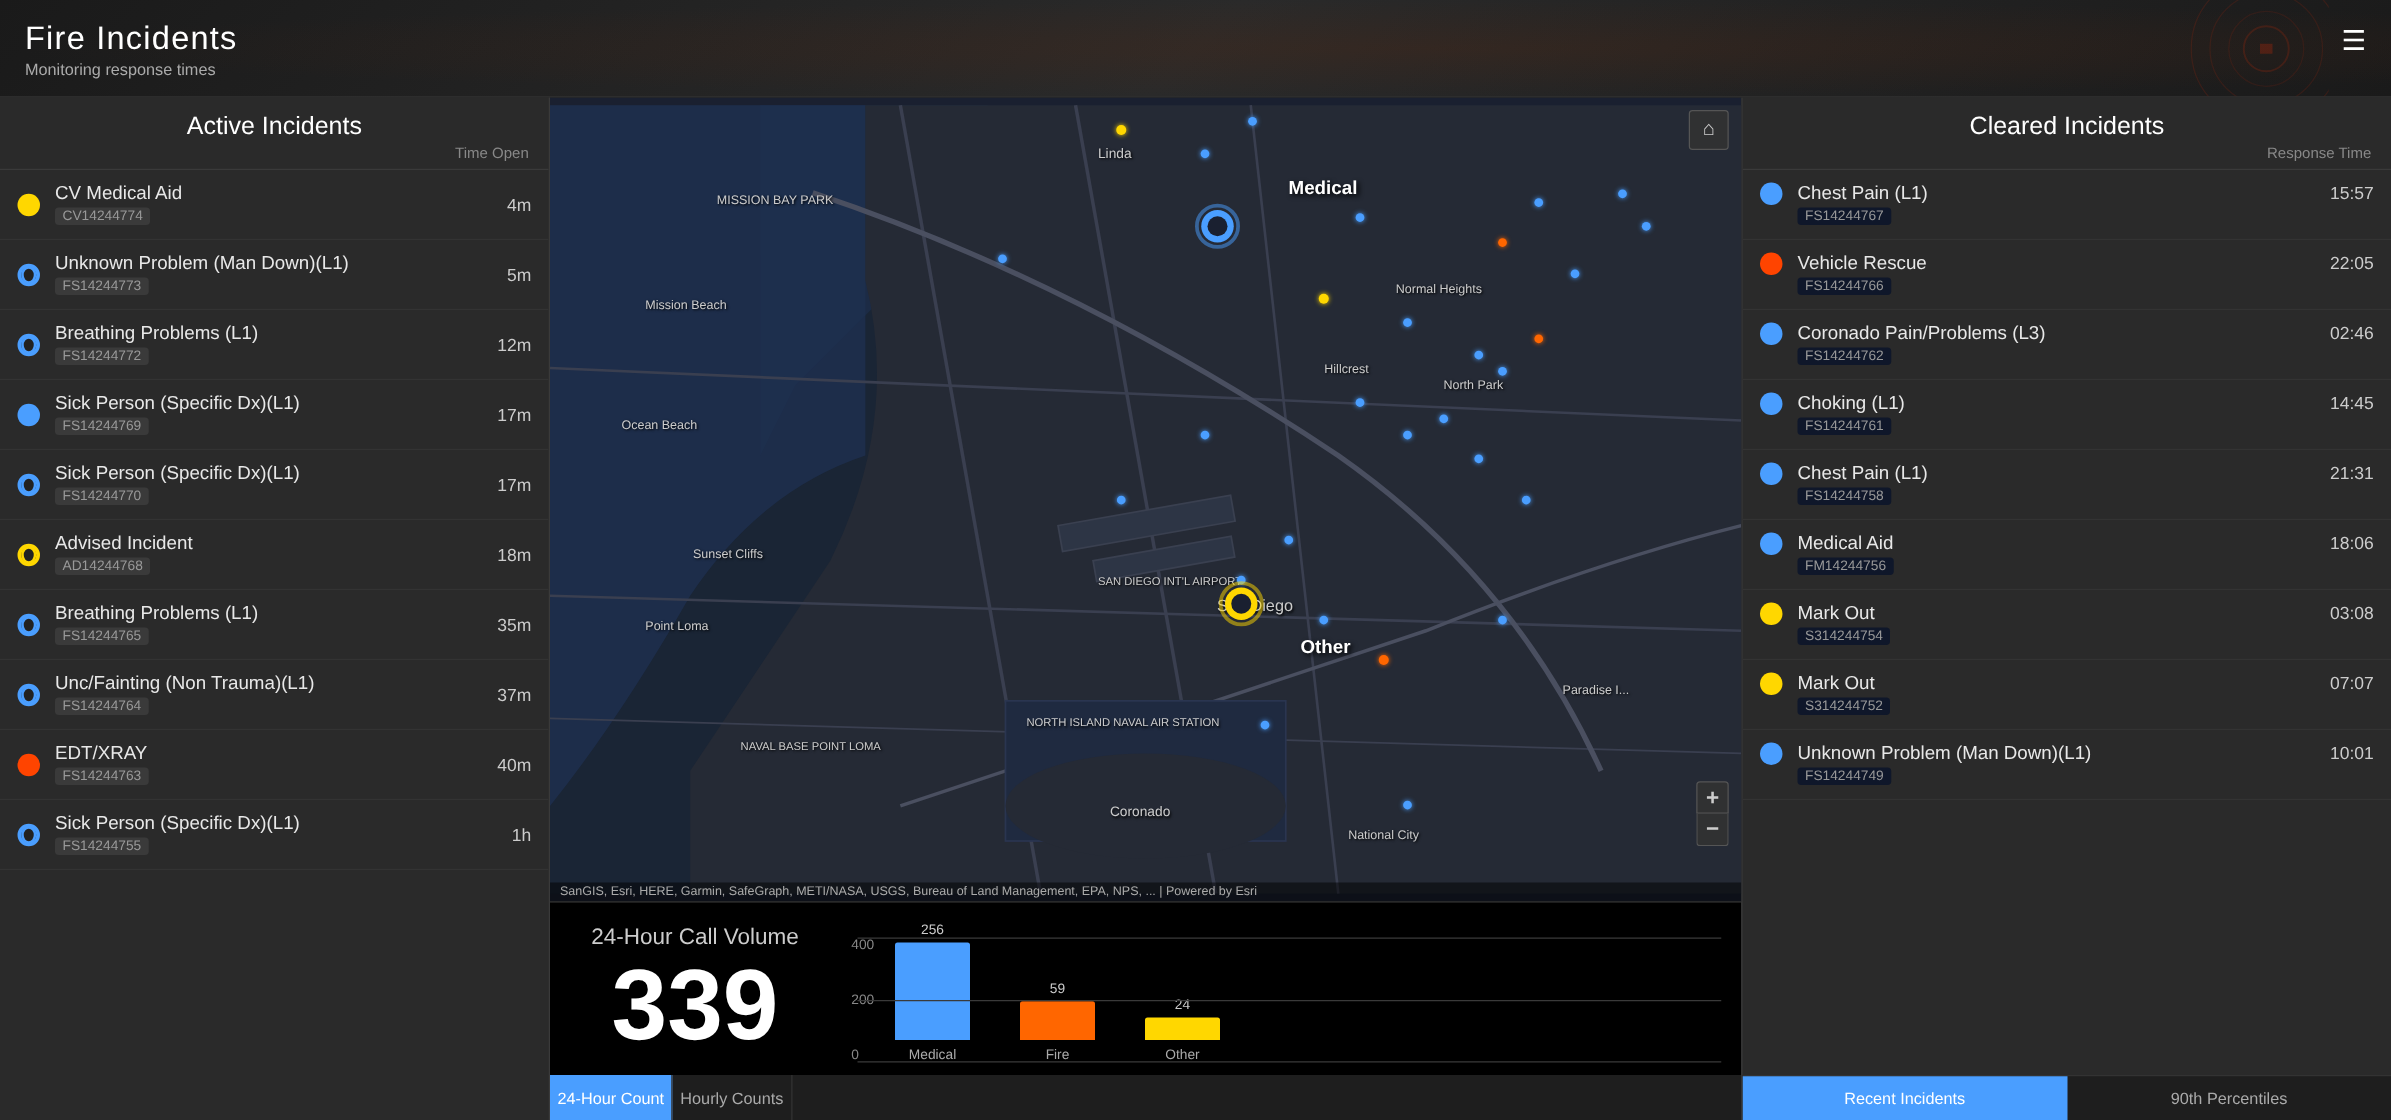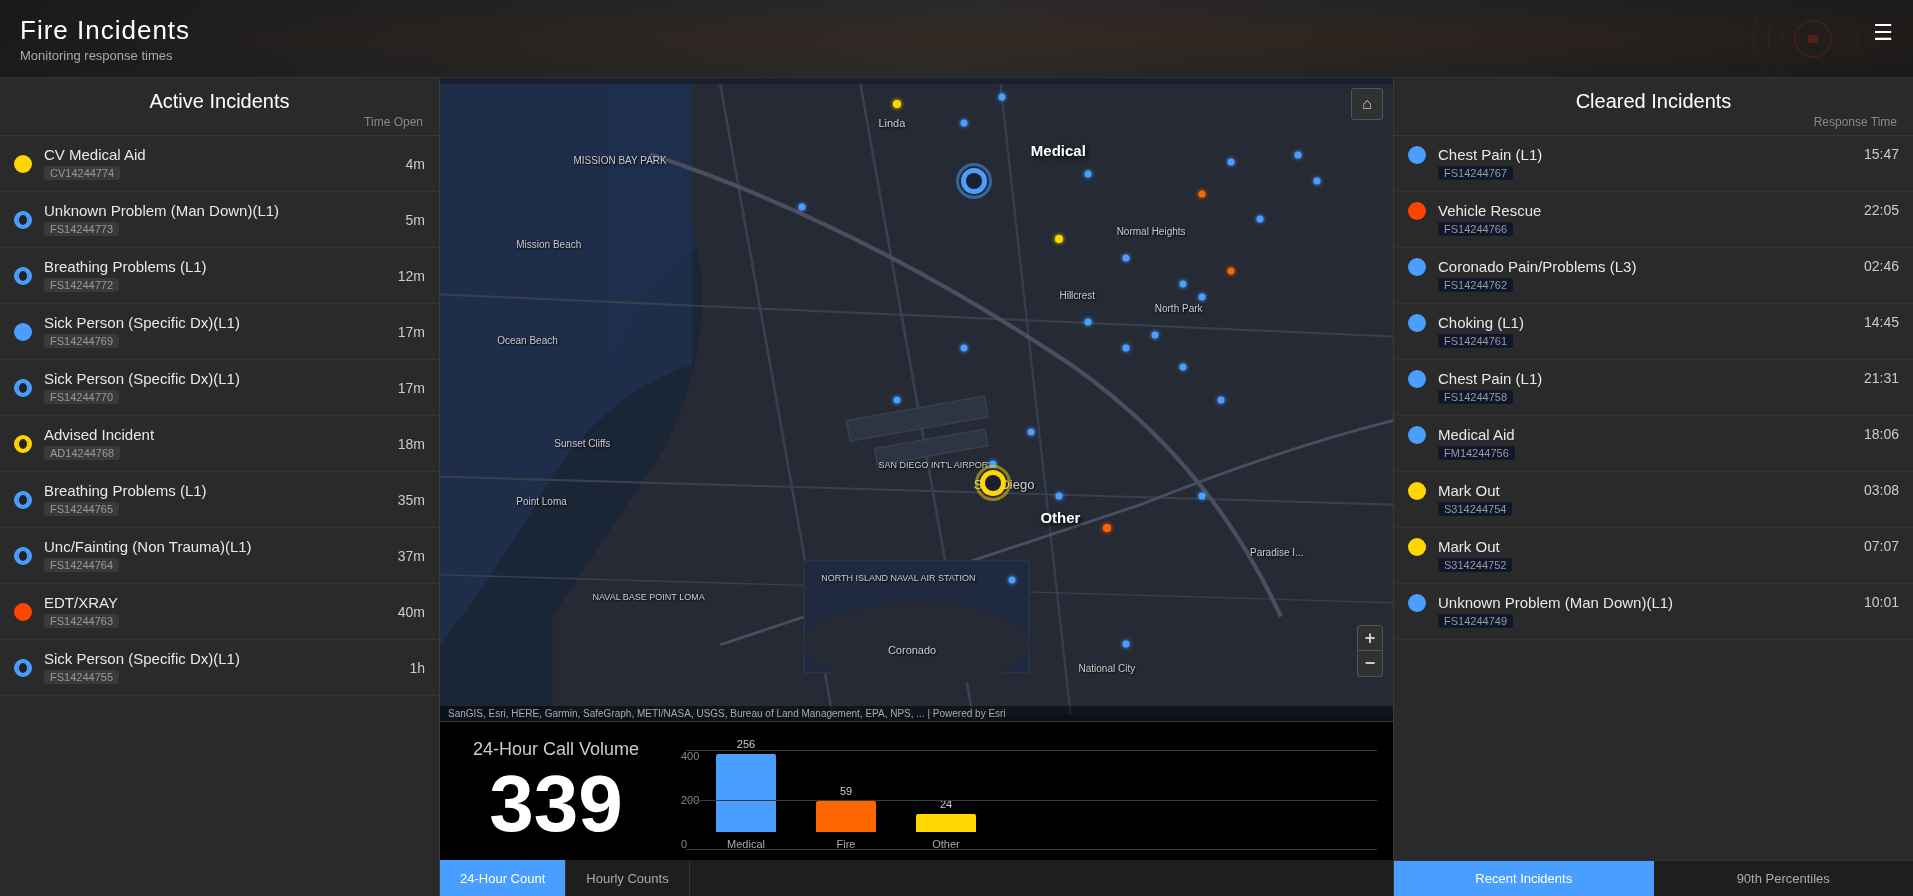--- a/index.html
+++ b/index.html
@@ -227,21 +227,21 @@
       border-top: 1px solid #3a3a3a;
       display: flex;
       flex-direction: column;
     }
     .chart-tabs {
       display: flex;
       height: 36px;
       background: #1e1e1e;
     }
     .chart-tab {
-      padding: 0 20px;
+      padding: 0 6px;
       display: flex;
       align-items: center;
       font-size: 13px;
       cursor: pointer;
       border-right: 1px solid #333;
       color: #aaa;
     }
     .chart-tab.active {
       background: #4a9eff;
       color: #fff;
@@ -699,21 +699,21 @@
 
   <div class="right-panel">
     <div class="panel-header">
       <div class="panel-title">Cleared Incidents</div>
       <div class="panel-subtitle">Response Time</div>
     </div>
     <div class="right-incident-list" id="cleared-list">
         <div class="right-incident-item">
           <div class="incident-dot" style="background: rgb(74, 158, 255); border: none;"></div>
           <div class="right-incident-info"><div class="right-incident-name">Chest Pain (L1)</div><div class="right-incident-id">FS14244767</div></div>
-          <div class="right-incident-time">15:47</div>
+          <div class="right-incident-time">15:57</div>
         </div>
         <div class="right-incident-item">
           <div class="incident-dot" style="background: rgb(255, 68, 0); border: none;"></div>
           <div class="right-incident-info"><div class="right-incident-name">Vehicle Rescue</div><div class="right-incident-id">FS14244766</div></div>
           <div class="right-incident-time">22:05</div>
         </div>
         <div class="right-incident-item">
           <div class="incident-dot" style="background: rgb(74, 158, 255); border: none;"></div>
           <div class="right-incident-info"><div class="right-incident-name">Coronado Pain/Problems (L3)</div><div class="right-incident-id">FS14244762</div></div>
           <div class="right-incident-time">02:46</div>

